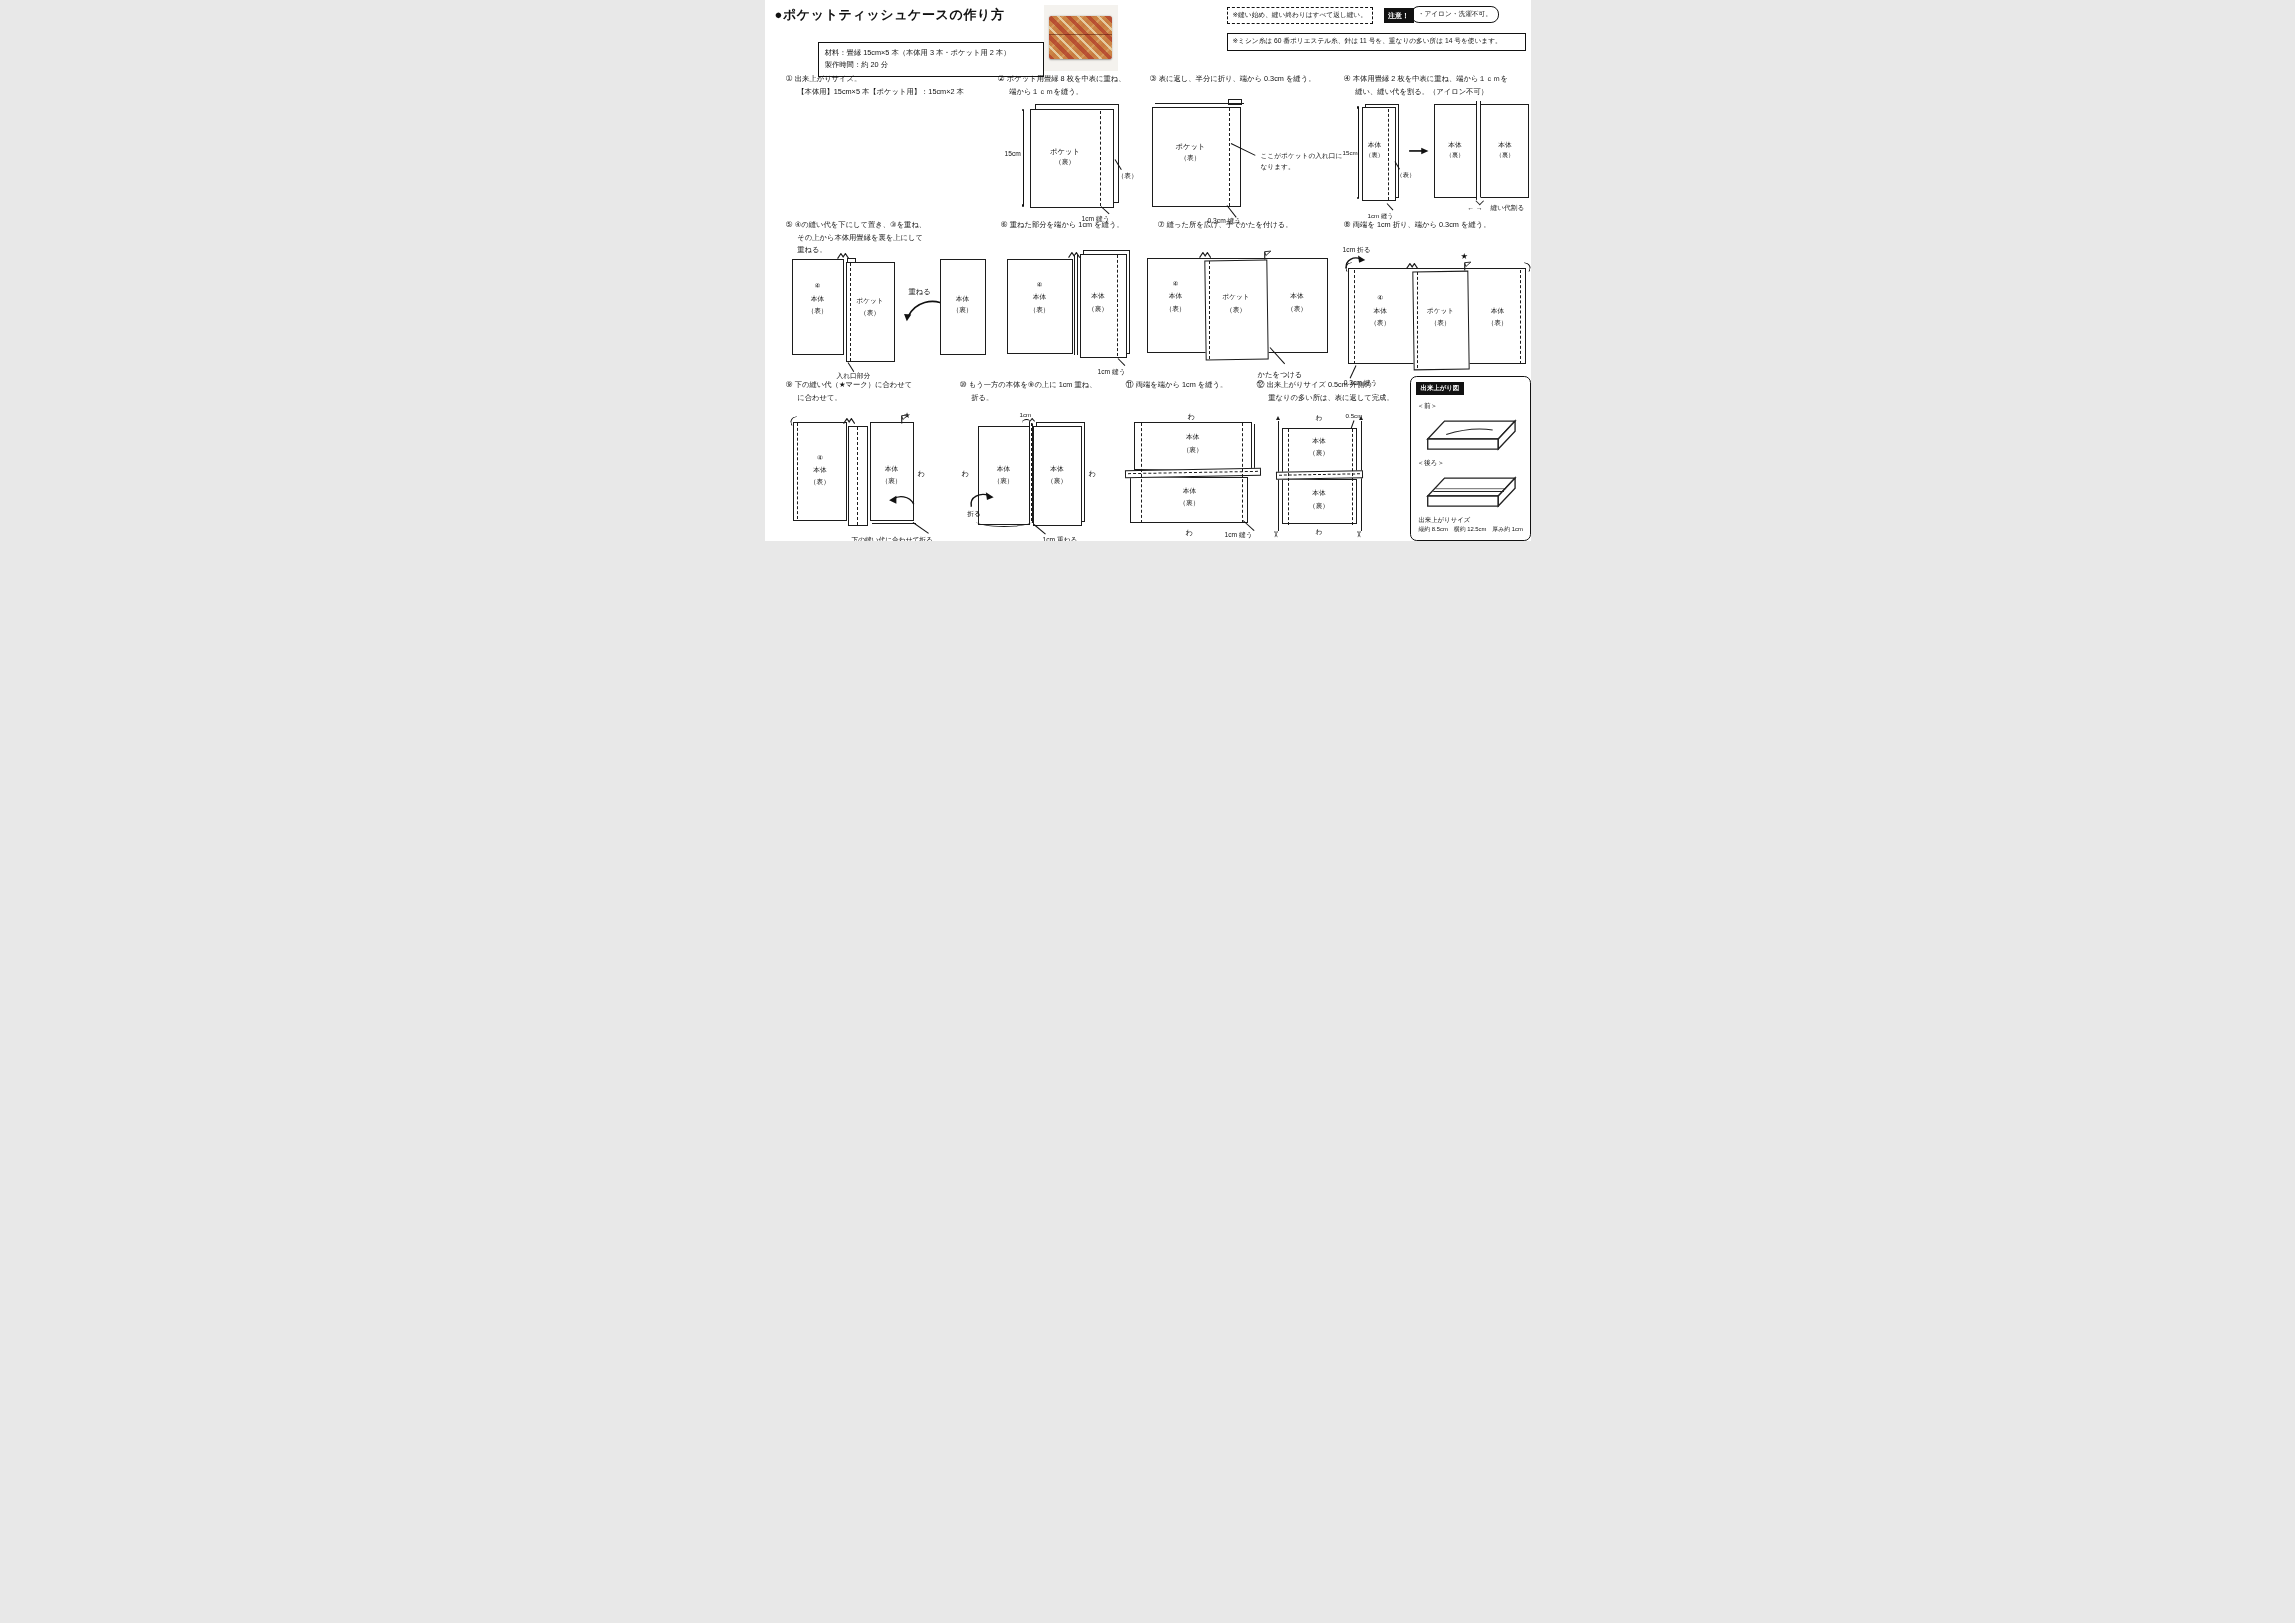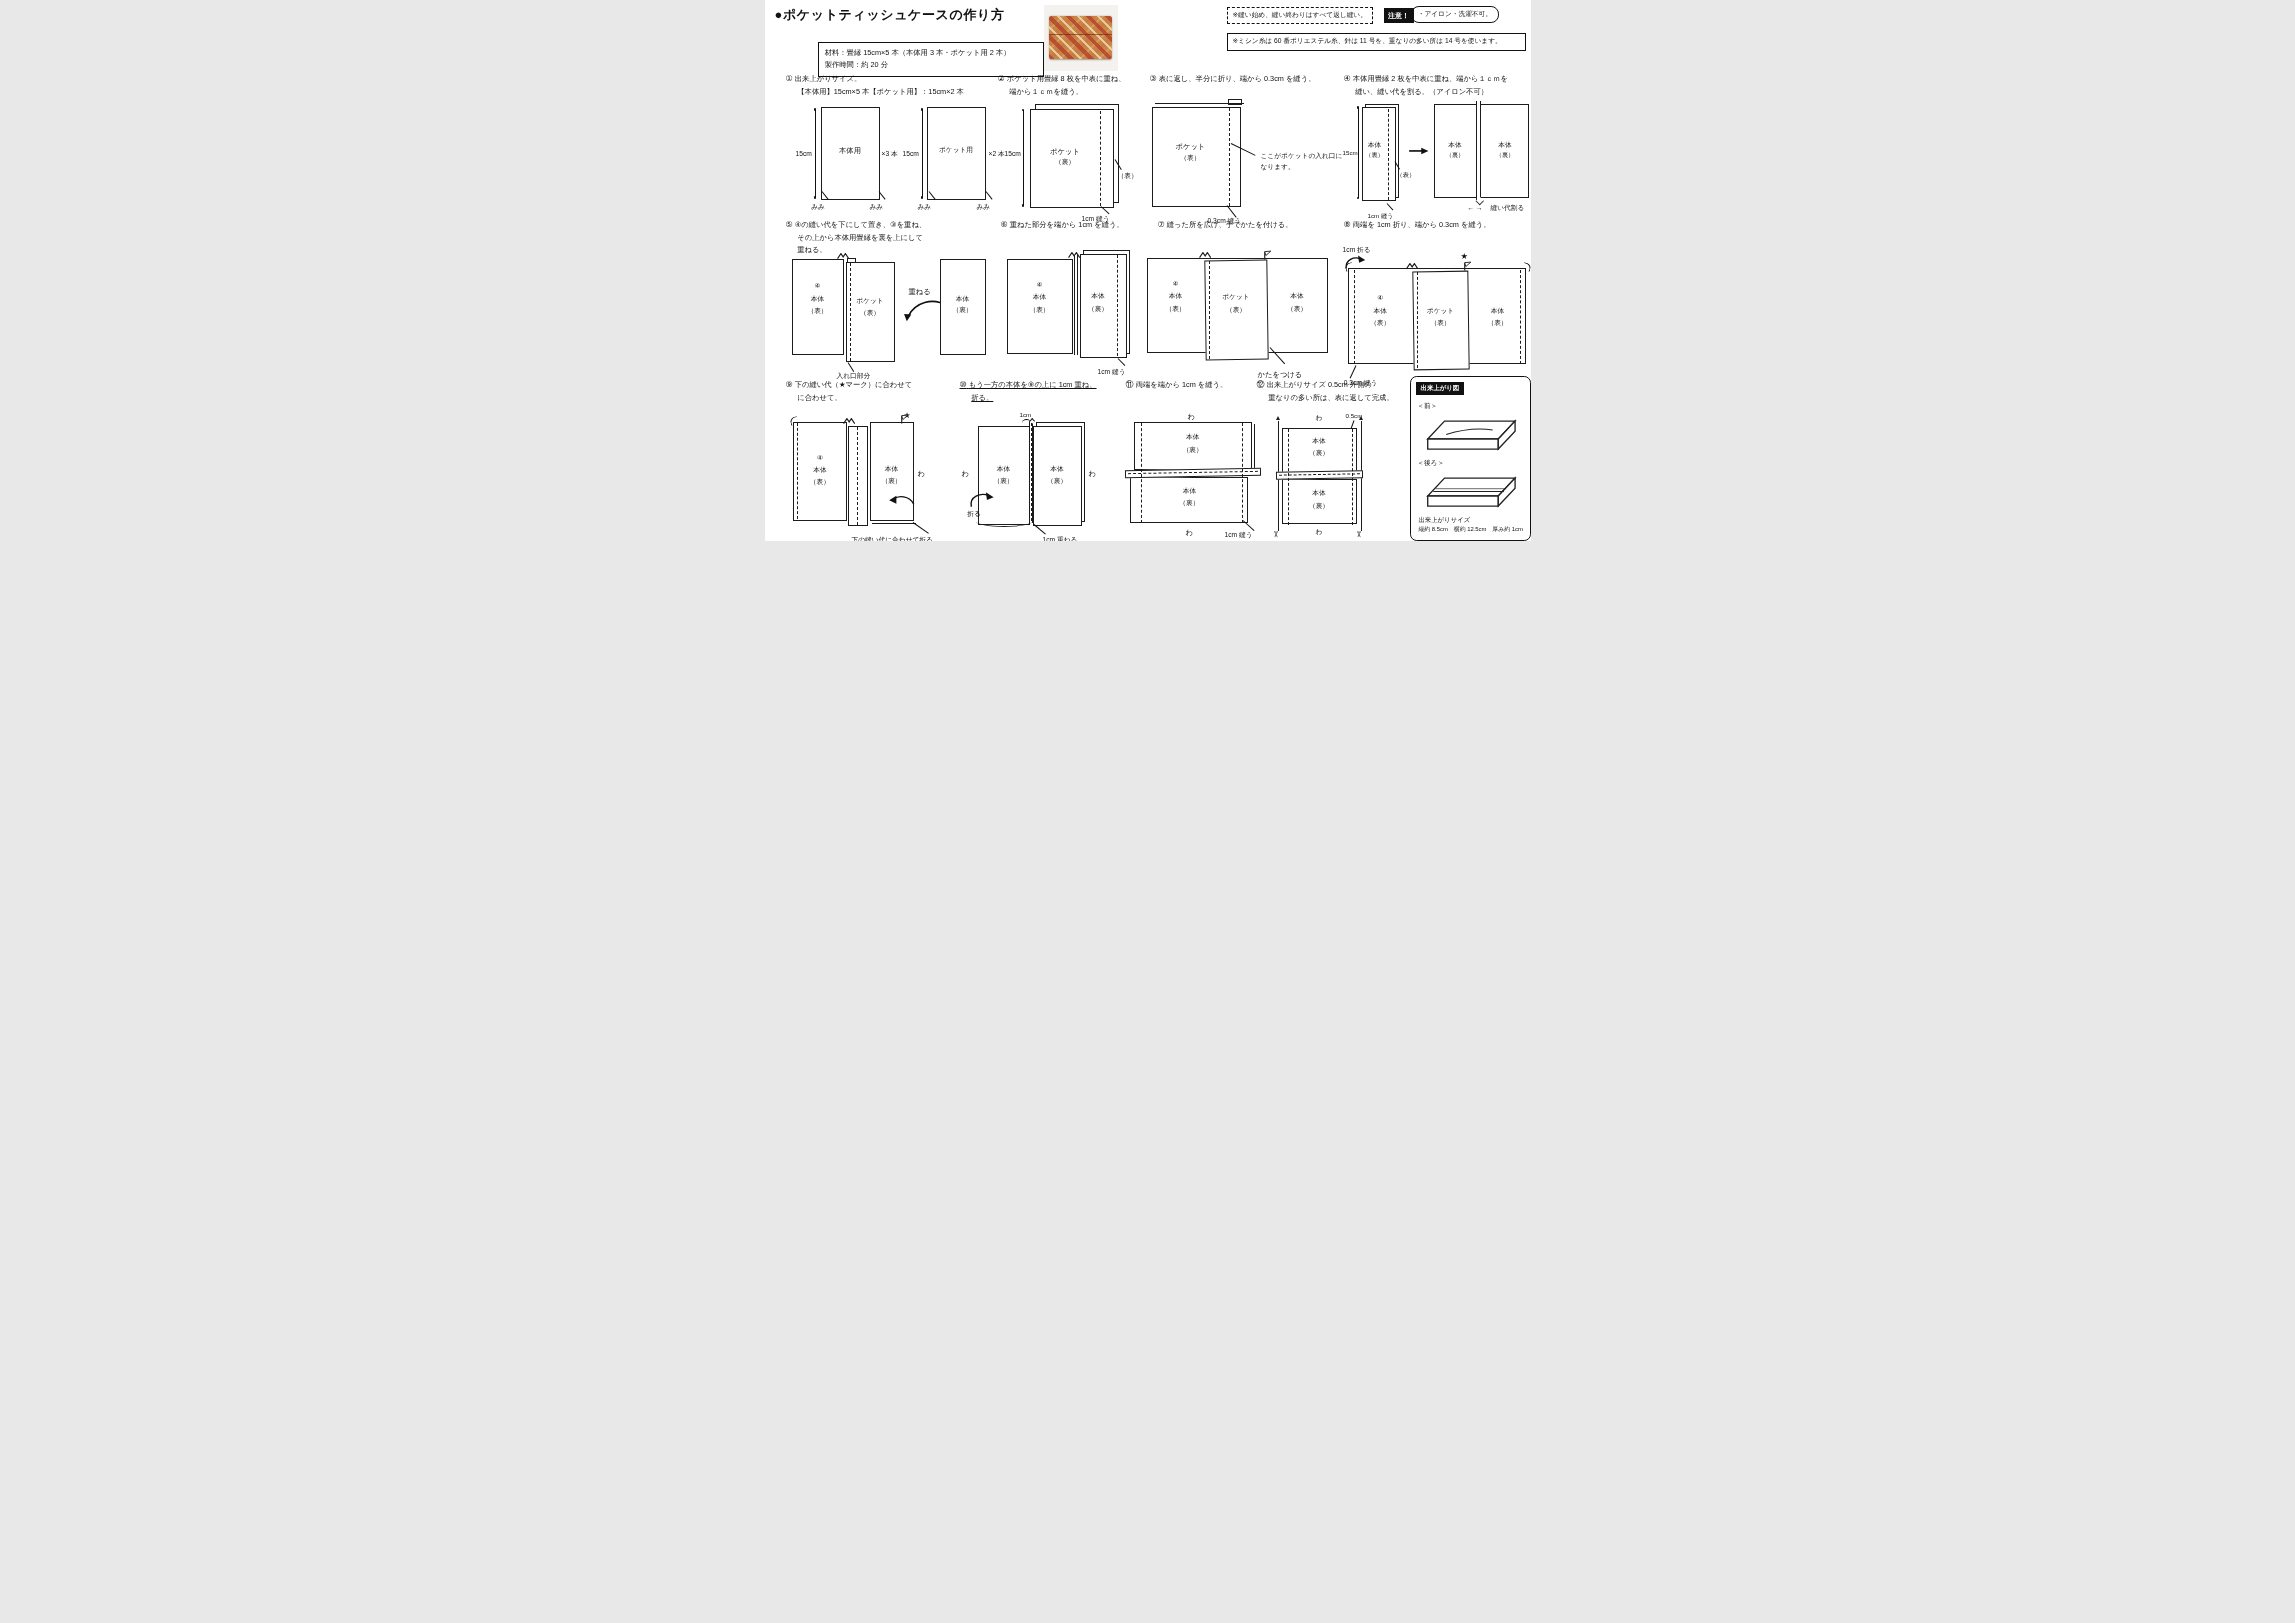--- a/index.html
+++ b/index.html
@@ -77,40 +77,20 @@
     <div class="ind">端から１ｃｍを縫う。</div>
   </div>
   <div class="step" style="left:385px;top:73px;">
     <div><span class="n">③</span> <span>表に返し、半分に折り、端から 0.3cm を縫う。</span></div>
   </div>
   <div class="step" style="left:579px;top:73px;">
     <div><span class="n">④</span> <span>本体用畳縁 2 枚を中表に重ね、端から１ｃｍを</span></div>
     <div class="ind">縫い、縫い代を割る。（アイロン不可）</div>
   </div>
 
-  <div class="dg" style="left:31px;top:107px;width:214px;height:112px;">
-    <div class="lbl" style="left:0;top:43px;">15cm</div>
-    <div class="meas" style="left:19px;top:2.2px;height:89px;"></div>
-    <div class="rect" style="left:25px;top:0;width:59px;height:93px;"></div>
-    <div class="lbl cen" style="left:25px;top:39px;width:59px;font-size:7.3px;">本体用</div>
-    <div class="lbl" style="left:86px;top:43px;">×3 本</div>
-    <div class="lead" style="left:26px;top:84px;width:10px;transform:rotate(52deg);"></div>
-    <div class="lbl" style="left:15.7px;top:96px;">みみ</div>
-    <div class="lead" style="left:83px;top:84px;width:10px;transform:rotate(52deg);"></div>
-    <div class="lbl" style="left:74px;top:96px;">みみ</div>
-    <div class="lbl" style="left:107px;top:43px;">15cm</div>
-    <div class="meas" style="left:126px;top:2.2px;height:89px;"></div>
-    <div class="rect" style="left:131px;top:0;width:59px;height:93px;"></div>
-    <div class="lbl cen" style="left:131px;top:39px;width:59px;">ポケット用</div>
-    <div class="lbl" style="left:193px;top:43px;">×2 本</div>
-    <div class="lead" style="left:133px;top:84px;width:10px;transform:rotate(52deg);"></div>
-    <div class="lbl" style="left:122px;top:96px;">みみ</div>
-    <div class="lead" style="left:190px;top:84px;width:10px;transform:rotate(52deg);"></div>
-    <div class="lbl" style="left:181px;top:96px;">みみ</div>
-  </div>
 
   <div class="dg" style="left:240px;top:104px;width:135px;height:121px;">
     <div class="lbl" style="left:0;top:46px;">15cm</div>
     <div class="meas" style="left:18px;top:5.6px;height:96px;"></div>
     <div class="rect" style="left:30px;top:0;width:84px;height:99px;"></div>
     <div class="rect" style="left:25px;top:5px;width:84px;height:99px;"></div>
     <div class="dv" style="left:95px;top:6.7px;height:95px;"></div>
     <div class="lbl cen" style="left:25px;top:43px;width:71px;font-size:7.3px;">ポケット</div>
     <div class="lbl cen" style="left:25px;top:54px;width:71px;">（裏）</div>
     <div class="lead" style="left:110px;top:55px;width:12.3px;transform:rotate(58deg);"></div>
@@ -269,21 +249,21 @@
     <div class="lbl cen" style="left:127px;top:61px;width:58px;">本体</div>
     <div class="lbl cen" style="left:127px;top:73px;width:58px;">（表）</div>
     <div class="lead" style="left:14.6px;top:119px;width:13.5px;transform:rotate(115deg);"></div>
     <div class="lbl" style="left:2.2px;top:133px;">0.3cm 縫う</div>
   </div>
 
   <div class="step" style="left:21px;top:379px;">
     <div><span class="n">⑨</span> <span>下の縫い代（★マーク）に合わせて</span></div>
     <div class="ind">に合わせて。</div>
   </div>
-  <div class="step" style="left:195px;top:379px;text-decoration:underline;">
+  <div class="step" style="left:195px;top:379px;">
     <div><span class="n">⑩</span> <span>もう一方の本体を⑨の上に 1cm 重ね、</span></div>
     <div class="ind">折る。</div>
   </div>
   <div class="step" style="left:361px;top:379px;">
     <div><span class="n">⑪</span> <span>両端を端から 1cm を縫う。</span></div>
   </div>
   <div class="step" style="left:492px;top:379px;">
     <div><span class="n">⑫</span> <span>出来上がりサイズ 0.5cm 外側の</span></div>
     <div class="ind">重なりの多い所は、表に返して完成。</div>
   </div>

